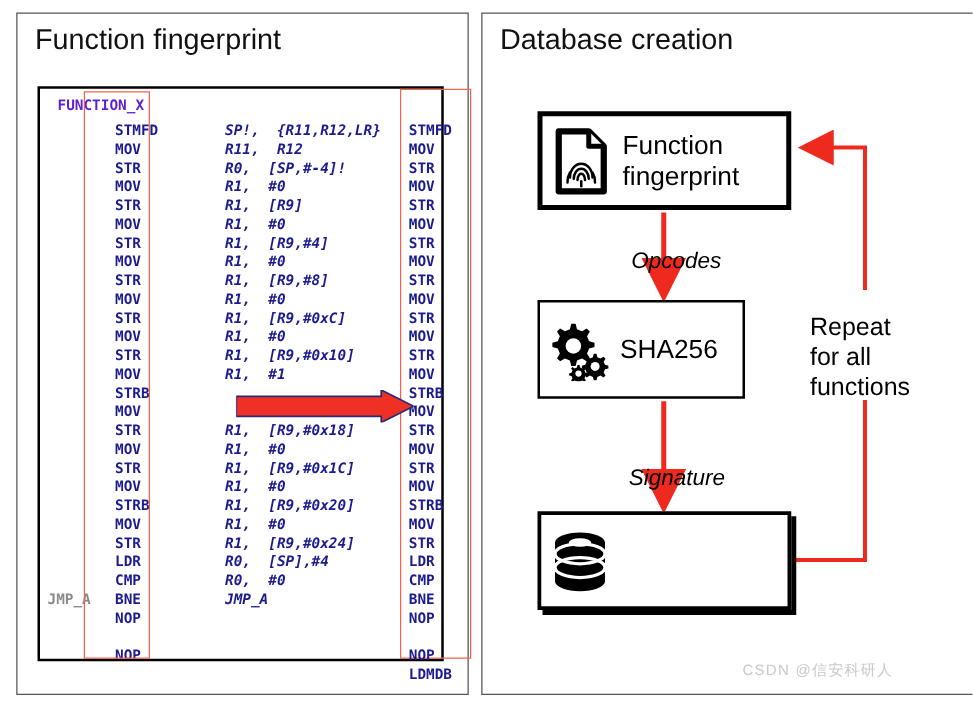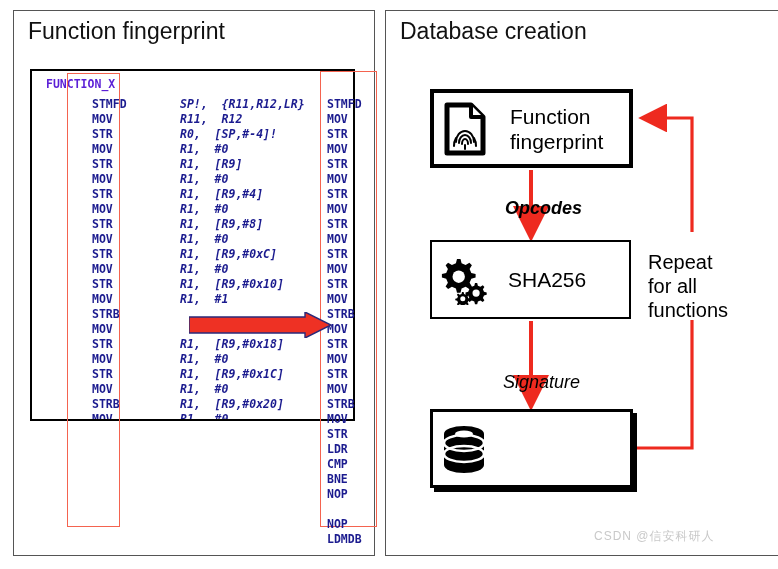--- a/index.html
+++ b/index.html
@@ -7,21 +7,21 @@
        font-family:"Liberation Sans", sans-serif;color:#000;}
 
   .panel{position:absolute;background:#fff;border:1.5px solid #555;box-sizing:border-box;}
   #panel-left{left:13px;top:10px;width:362px;height:546px;}
   #panel-right{left:385px;top:10px;width:431px;height:546px;}
 
   .panel-title{position:absolute;left:14px;top:6px;font-size:23px;line-height:28px;
                color:#111;white-space:nowrap;}
 
   
-  #code-box{position:absolute;left:16px;top:58px;width:325px;height:352px;
+  #code-box{position:absolute;left:16px;top:58px;width:325px;height:460px;
             border:2px solid #000;background:#fff;box-sizing:border-box;overflow:hidden;}
   .code{position:absolute;font-family:"DejaVu Sans Mono", monospace;
         font-size:11.5px;font-weight:bold;line-height:15px;white-space:pre;}
   #func-label{left:14px;top:6px;color:#5b1fd6;}
   #mnem-col{left:60px;top:26px;color:#1b1b8f;}
   #ops-col{left:148px;top:26px;color:#1b1b8f;font-style:italic;}
   #label-col{left:6px;top:26px;color:#8a8a8a;}
   #endline{left:6px;bottom:4px;color:#8a8a8a;}
 
   .opr-box{position:absolute;border:1.6px solid #f4634f;box-sizing:border-box;}
@@ -33,31 +33,31 @@
              font-weight:bold;line-height:15px;white-space:pre;}
 
   
   #big-arrow{position:absolute;left:175px;top:301px;width:142px;height:26px;}
 
   
   .flow-box{position:absolute;background:#fff;box-sizing:border-box;
             display:flex;align-items:center;}
   .flow-box .bx-label{font-size:21px;line-height:25px;color:#000;}
   #box-fingerprint{left:430px;top:89px;width:203px;height:79px;border:4px solid #000;}
-  #box-sha{left:430px;top:240px;width:201px;height:79px;border:2.5px solid #000;}
+  #box-sha{left:430px;top:240px;width:166px;height:79px;border:2.5px solid #000;}
   #box-db{left:430px;top:409px;width:203px;height:79px;border:3px solid #000;
           box-shadow:4px 4px 0 #000;}
 
   .bx-icon{flex:0 0 auto;width:58px;height:62px;display:flex;align-items:center;
            justify-content:center;margin-left:2px;}
-  .bx-label{margin-left:16px;}
+  .bx-label{margin-left:4px;}
 
   .edge-label{position:absolute;font-style:italic;font-size:18px;color:#000;
               white-space:nowrap;}
-  #lbl-opcodes{left:505px;top:198px;font-weight:bold;}
+  #lbl-opcodes{left:505px;top:198px;}
   #lbl-signature{left:503px;top:372px;}
 
   #loop-text{position:absolute;left:648px;top:250px;width:98px;text-align:left;
              font-size:20px;line-height:24px;color:#000;}
 
   #flow-svg{position:absolute;left:385px;top:10px;width:380px;height:546px;
             pointer-events:none;}
 
   #watermark{position:absolute;left:594px;top:528px;font-size:12px;
              color:#c9c9c9;white-space:nowrap;letter-spacing:1px;}

